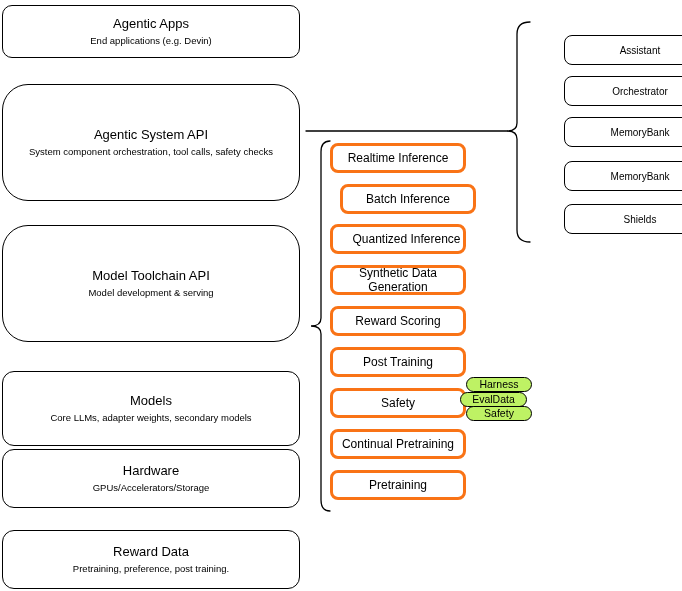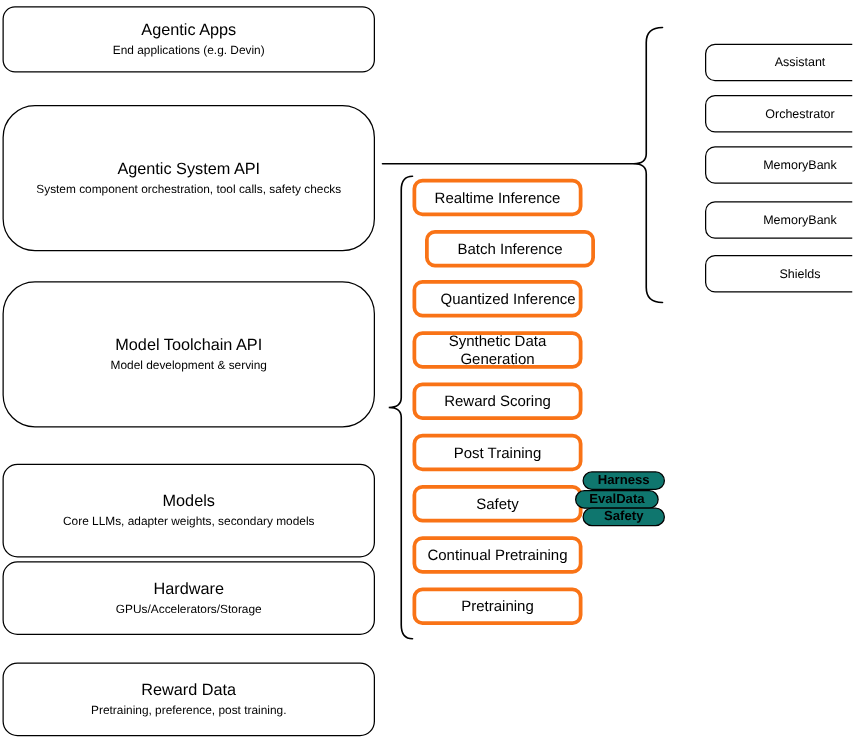--- a/index.html
+++ b/index.html
@@ -67,28 +67,27 @@
     text-align: center;
     z-index: 2;
     margin-left: 36px;
   }
   .pill {
     position: absolute;
     height: 15px;
     box-sizing: border-box;
     border: 1px solid #000000;
     border-radius: 8px;
-    background: #0f766e;
+    background: #bef264;
     display: flex;
     align-items: flex-start;
     justify-content: center;
     font-size: 10.5px;
     line-height: 13px;
     z-index: 3;
-    font-weight: bold;
   }
 </style>
 </head>
 <body>
 
 <div class="canvas">
 
   <svg class="connectors" viewBox="0 0 682 591" xmlns="http://www.w3.org/2000/svg">
     <path d="M306 131 L507 131" fill="none" stroke="#000000" stroke-width="1.3" stroke-linecap="round"></path>
     <path d="M530 22 Q517 22 517 34 L517 123 Q517 131 507 131 Q517 131 517 139 L517 230 Q517 242 530 242" fill="none" stroke="#000000" stroke-width="1.3" stroke-linecap="round"></path>

